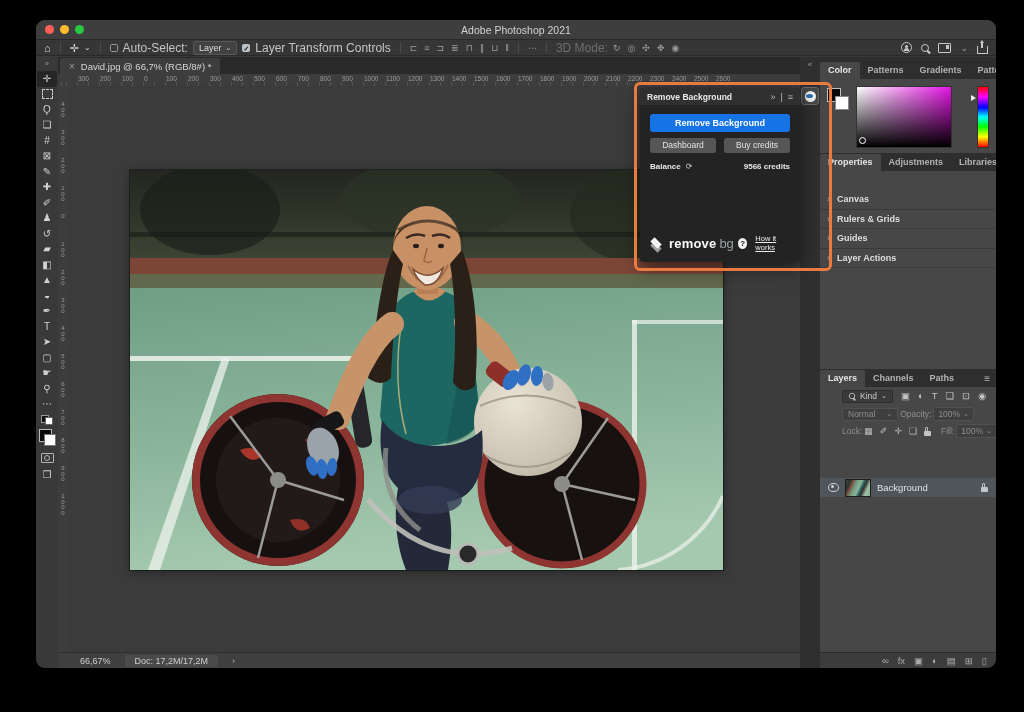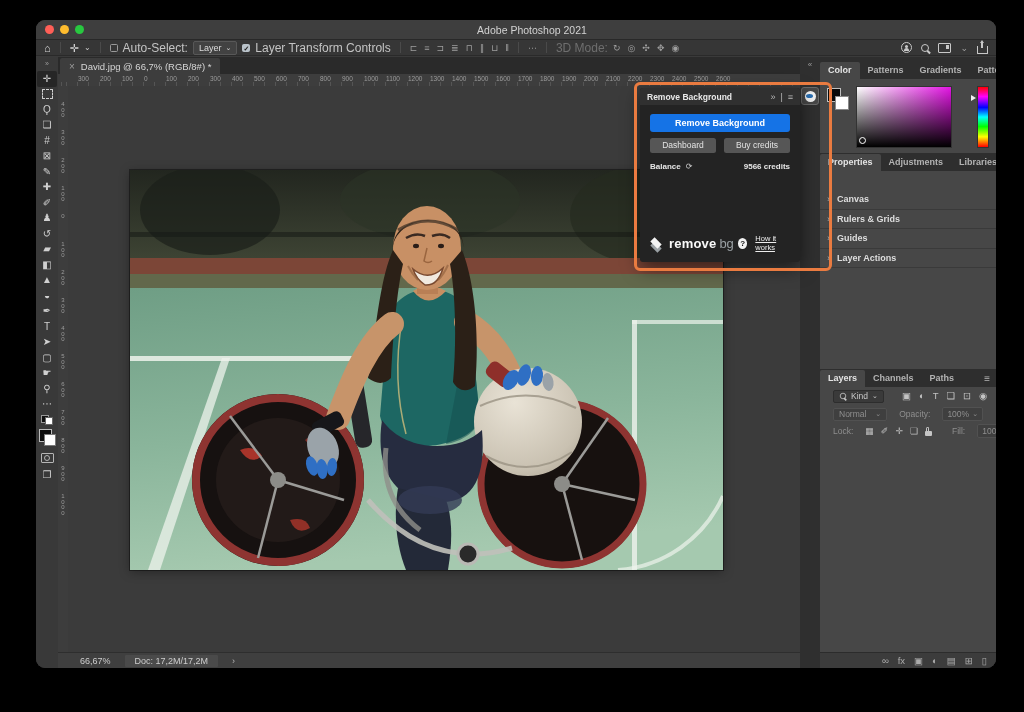--- a/index.html
+++ b/index.html
@@ -1,18 +1,18 @@
 <!DOCTYPE html>
 <html><head>
 <meta charset="utf-8">
 <style>
   html,body{margin:0;padding:0;background:#000;width:1024px;height:712px;font-family:"Liberation Sans",sans-serif;-webkit-font-smoothing:antialiased;}
   #window{position:absolute;left:36px;top:20px;width:960px;height:648px;background:#3a3a3a;border-radius:9px;overflow:hidden;box-shadow:0 10px 40px rgba(0,0,0,.8);}
   
-  .titlebar{position:absolute;left:0;top:0;width:100%;height:19px;background:#3e3e3e;border-bottom:1px solid #282828;display:flex;align-items:center;justify-content:center;padding-left:16px;}
+  .titlebar{position:absolute;left:0;top:0;width:100%;height:19px;background:#3e3e3e;border-bottom:1px solid #282828;display:flex;align-items:center;justify-content:center;}
   .title{font-size:10.5px;color:#d2d2d2;}
   .lights{position:absolute;left:9px;top:5px;display:flex;gap:6px;}
   .light{width:9px;height:9px;border-radius:50%;}
   .light.r{background:#ff5f57}.light.y{background:#febc2e}.light.g{background:#28c840}
   
   .optionsbar{position:absolute;left:0;top:20px;width:100%;height:16px;background:#363636;border-bottom:1px solid #2a2a2a;display:flex;align-items:center;padding:0 8px;box-sizing:border-box;color:#c8c8c8;font-size:10px;gap:5px;}
   .obicon{font-size:11px;color:#cfcfcf;line-height:14px;}
   .sep{width:1px;height:11px;background:#4a4a4a;margin:0 4px;}
   .cb{width:8px;height:8px;border:1px solid #9a9a9a;border-radius:1.5px;box-sizing:border-box;}
   .cb.checked{background:#b9c2c9;border-color:#b9c2c9;color:#1b1b1b;font-size:7px;line-height:7px;text-align:center;font-weight:bold;}
@@ -86,21 +86,21 @@
   .satcur{position:absolute;left:2px;bottom:3px;width:5px;height:5px;border:1px solid #fff;border-radius:50%;}
   .huebar{position:absolute;right:7px;top:7px;width:10px;height:60px;border:1px solid #333;background:linear-gradient(to bottom,#ff0000 0%,#ff00ff 16%,#0000ff 34%,#00ffff 50%,#00ff00 66%,#ffff00 83%,#ff0000 100%);}
   .huecur{position:absolute;right:17px;top:16px;width:0;height:0;border:3.5px solid transparent;border-left:5px solid #f2f2f2;}
   .docrow{position:absolute;left:0;top:2px;width:100%;height:17px;display:flex;align-items:center;gap:7px;padding-left:9px;box-sizing:border-box;border-bottom:1px solid #3a3a3a;}
   .docicon{width:8px;height:10px;border:1px solid #cfcfcf;border-radius:1px;}
   .doclabel{font-size:9px;color:#d8d8d8;}
   .psec{height:18.5px;display:flex;align-items:center;gap:7px;padding-left:7px;border-bottom:1px solid #3a3a3a;}
   .psec .ch{color:#b0b0b0;font-size:9px;}
   .psec .lb{font-size:9px;font-weight:bold;color:#dedede;}
   
-  .lrow{display:flex;align-items:center;gap:12px;padding:0 13px;height:18px;}
+  .lrow{display:flex;align-items:center;gap:2px;padding:0 22px;height:18px;}
   .kindbox{display:flex;align-items:center;gap:4px;background:#3a3a3a;border:1px solid #2d2d2d;border-radius:2px;height:13px;padding:0 5px;font-size:8.5px;color:#c9c9c9;width:52px;box-sizing:border-box;}
   .kindbox .mg{transform:scale(.8);}
   #filterIcons{display:flex;gap:8px;margin-left:6px;align-items:center;}
   #filterIcons .ibtn{color:#c3c3c3;font-size:9.5px;}
   .blendsel{display:flex;align-items:center;justify-content:space-between;background:#3f3f3f;border:1px solid #515151;border-radius:2px;height:13px;padding:0 5px;font-size:8.5px;color:#8f8f8f;width:78px;box-sizing:border-box;}
   .glabel{font-size:8.5px;color:#8f8f8f;}
   .valbox{background:#3f3f3f;border:1px solid #515151;border-radius:2px;padding:0 4px;height:12px;display:flex;align-items:center;gap:3px;font-size:8.5px;color:#8f8f8f;}
   #lockIcons{display:flex;gap:7px;align-items:center;}
   #lockIcons .ibtn{color:#bdbdbd;font-size:9px;}
   .padlock{width:7px;height:5px;background:#c5c5c5;border-radius:1px;position:relative;display:inline-block;margin-top:4px;}
@@ -567,20 +567,26 @@
             <span class="ibtn">✛</span>
             <span class="ibtn">❏</span>
             <span class="ibtn padlock"></span>
           </span>
         <span class="glabel" style="margin-left:8px">Fill:</span>
         <span class="valbox">
           <span>100%</span>
           <span style="font-size:7px">⌄</span>
         </span>
       </div>
+      <div class="layerrow">
+        <span class="eye"></span>
+        <span class="thumb"></span>
+        <span class="lname">Background</span>
+        <span class="padlock lyrlock"></span>
+      </div>
     </div>
     <div class="pfooter" id="footerIcons">
         <span class="ibtn">∞</span>
         <span class="ibtn">fx</span>
         <span class="ibtn">▣</span>
         <span class="ibtn">◐</span>
         <span class="ibtn">▤</span>
         <span class="ibtn">⊞</span>
         <span class="ibtn">▯</span>
       </div>

